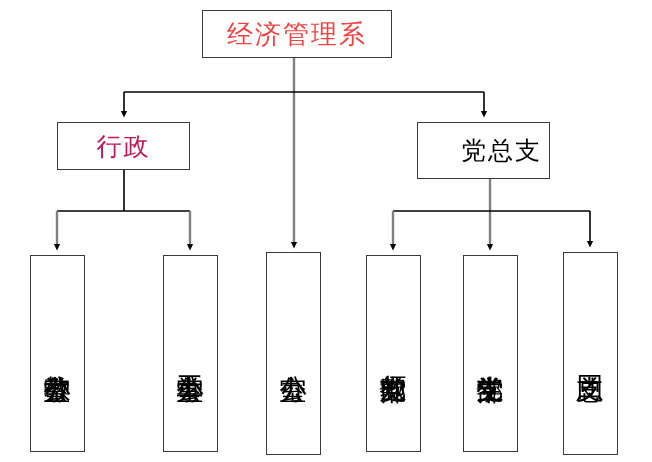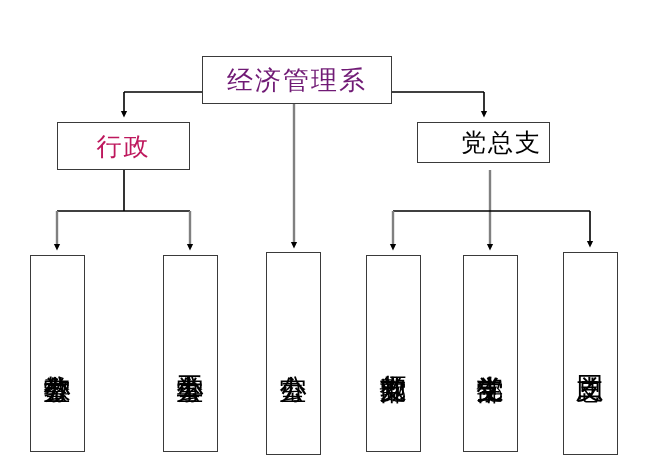--- a/index.html
+++ b/index.html
@@ -84,28 +84,28 @@
     <line x1="57" y1="211" x2="190" y2="211" stroke="#000000" stroke-width="1.6"></line>
     <line x1="57" y1="211" x2="57" y2="247" stroke="#808080" stroke-width="2.4" marker-end="url(#arrowhead)"></line>
     <line x1="190" y1="211" x2="190" y2="247" stroke="#808080" stroke-width="2.4" marker-end="url(#arrowhead)"></line>
 
     <line x1="490" y1="170" x2="490" y2="247" stroke="#808080" stroke-width="2.4" marker-end="url(#arrowhead)"></line>
     <line x1="393" y1="211" x2="590" y2="211" stroke="#000000" stroke-width="1.6"></line>
     <line x1="393" y1="211" x2="393" y2="247" stroke="#808080" stroke-width="2.4" marker-end="url(#arrowhead)"></line>
     <line x1="590" y1="211" x2="590" y2="244" stroke="#000000" stroke-width="1.6" marker-end="url(#arrowhead)"></line>
   </svg>
 
-  <div class="node-box horiz root" id="node-root" style="left: 202px; top: 10px; width: 190px; height: 48px; border-color: rgb(58, 58, 58); color: #701a75; margin-top: 46px;">
+  <div class="node-box horiz root" id="node-root" style="left: 202px; top: 10px; width: 190px; height: 48px; border-color: rgb(58, 58, 58); color: #ef4444;">
     <span>经济管理系</span>
   </div>
 
   <div class="node-box horiz" id="node-administration" style="left: 57px; top: 122px; width: 133px; height: 48px; border-color: rgb(58, 58, 58); color: #be185d;">
     <span>行政</span>
   </div>
-  <div class="node-box horiz" id="node-party-general-branch" style="left: 417px; top: 122px; width: 133px; height: 41px; border-color: rgb(58, 58, 58); color: rgb(0, 0, 0); padding-left: 36px;">
+  <div class="node-box horiz" id="node-party-general-branch" style="left: 417px; top: 122px; width: 133px; height: 57px; border-color: rgb(58, 58, 58); color: rgb(0, 0, 0); padding-left: 36px;">
     <span>党总支</span>
   </div>
 
   <div class="node-box vert" id="node-teaching-office" style="left: 30px; top: 255px; width: 55px; height: 197px; border-color: rgb(58, 58, 58); color: rgb(0, 0, 0);">
     <span class="vtext">教学办公室</span>
   </div>
   <div class="node-box vert" id="node-student-affairs-office" style="left: 163px; top: 255px; width: 55px; height: 197px; border-color: rgb(58, 58, 58); color: rgb(0, 0, 0);">
     <span class="vtext">学工办公室</span>
   </div>
   <div class="node-box vert loose" id="node-general-office" style="left: 266px; top: 252px; width: 55px; height: 203px; border-color: rgb(58, 58, 58); color: rgb(0, 0, 0);">

